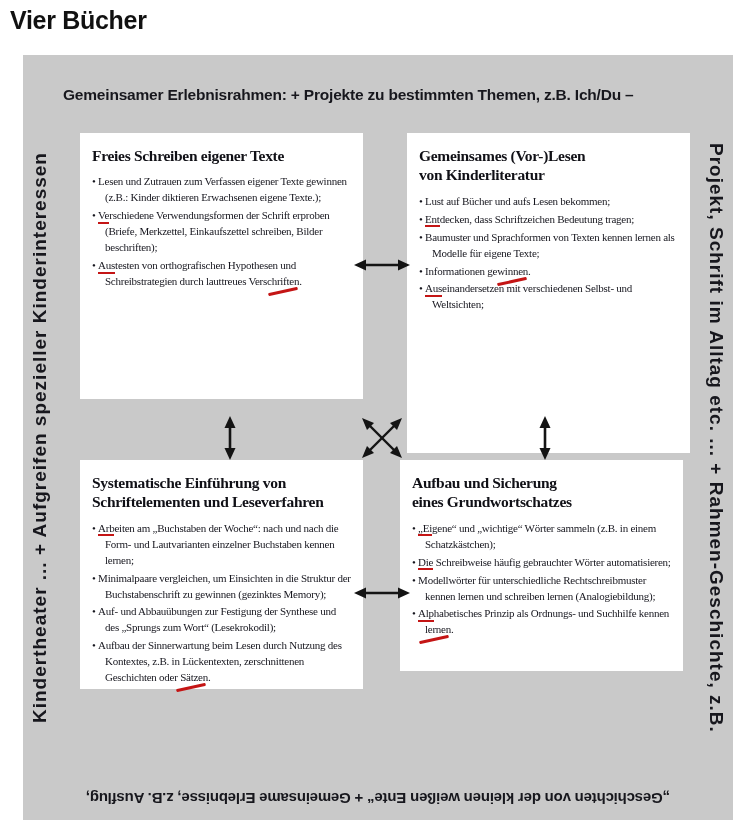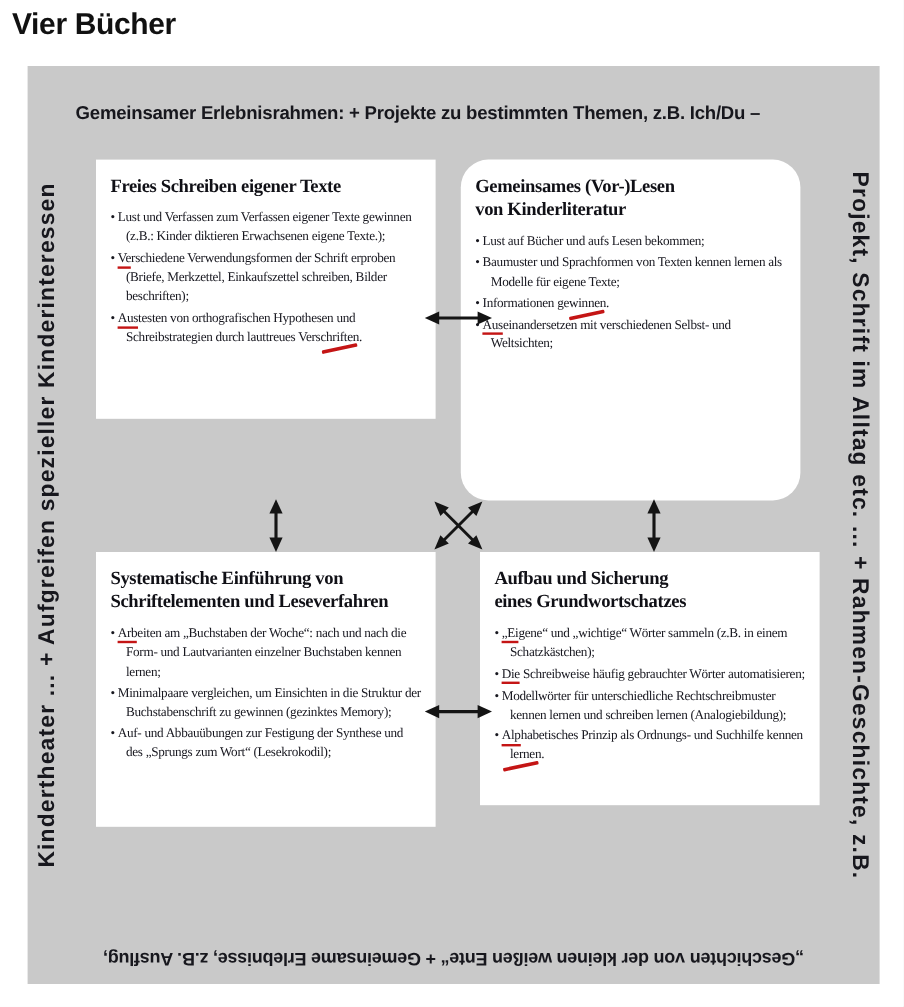--- a/index.html
+++ b/index.html
@@ -35,22 +35,22 @@
     right:0; top:0; width:34px; height:100%;
     display:flex; align-items:center; justify-content:center;
     writing-mode:vertical-rl;
     font-size:19px; letter-spacing:1px;
   }
   .pillar {
     position:absolute; background:var(--box-bg,#ffffff);
     padding:13px 12px 10px 12px; box-sizing:border-box;
     font-family:"Liberation Serif", serif;
   }
-  .pillar.tl { left:57px;  top:78px;  width:283px; height:216px; }
-  .pillar.tr { left:361px; top:78px;  width:283px; height:284px;border-radius:23px; }
+  .pillar.tl { left:57px;  top:78px;  width:283px; height:266px; }
+  .pillar.tr { left:384px; top:78px;  width:283px; height:320px; }
   .pillar.bl { left:57px;  top:405px; width:283px; height:229px; }
   .pillar.br { left:377px; top:405px; width:283px; height:211px; }
   .pillar h3 {
     margin:0 0 9px 0; font-size:15.5px; font-weight:bold; letter-spacing:-0.3px;
     line-height:1.25; white-space:pre-line; color:#101016;
   }
   .bullets { list-style:none; margin:0; padding:0; }
   .bullets li {
     font-size:11px; line-height:1.45; letter-spacing:-0.25px; color:#17171f;
     padding-left:13px; text-indent:-13px; margin-bottom:2px;
@@ -81,44 +81,46 @@
   <div class="frame">
 
     <div class="frame-label label-top">Gemeinsamer Erlebnisrahmen: + Projekte zu bestimmten Themen, z.B. Ich/Du –</div>
     <div class="frame-label label-left">Kindertheater ... + Aufgreifen spezieller Kinderinteressen</div>
     <div class="frame-label label-right">Projekt, Schrift im Alltag  etc. ... + Rahmen-Geschichte, z.B.</div>
     <div class="frame-label label-bottom">„Geschichten von der kleinen weißen Ente“ + Gemeinsame Erlebnisse, z.B. Ausflug,</div>
 
     <div class="pillar tl">
       <h3>Freies Schreiben eigener Texte</h3>
       <ul class="bullets">
-          <li>Lust und Verfassen zum Verfassen eigener Texte gewinnen (z.B.: Kinder diktieren Erwachsenen eigene Texte.);</li>
+          <li>Lesen und Zutrauen zum Verfassen eigener Texte gewinnen (z.B.: Kinder diktieren Erwachsenen eigene Texte.);</li>
           <li><span class="red-underline">Ve</span>rschiedene Verwendungsformen der Schrift erproben (Briefe, Merkzettel, Einkaufszettel schreiben, Bilder beschriften);</li>
           <li><span class="red-underline">Aus</span>testen von orthografischen Hypothesen und Schreibstrategien durch lauttreues Verschriften.<span class="red-endmark"></span></li>
         </ul>
     </div>
 
     <div class="pillar tr">
       <h3>Gemeinsames (Vor-)Lesen
 von Kinderliteratur</h3>
       <ul class="bullets">
           <li>Lust auf Bücher und aufs Lesen bekommen;</li>
+          <li><span class="red-underline">Ent</span>decken, dass Schriftzeichen Bedeutung tragen;</li>
           <li>Baumuster und Sprachformen von Texten kennen lernen als Modelle für eigene Texte;</li>
           <li>Informationen gewinnen.<span class="red-endmark"></span></li>
           <li><span class="red-underline">Aus</span>einandersetzen mit verschiedenen Selbst- und Weltsichten;</li>
         </ul>
     </div>
 
     <div class="pillar bl">
       <h3>Systematische Einführung von
 Schriftelementen und Leseverfahren</h3>
       <ul class="bullets">
           <li><span class="red-underline">Arb</span>eiten am „Buchstaben der Woche“: nach und nach die Form- und Lautvarianten einzelner Buchstaben kennen lernen;</li>
           <li>Minimalpaare vergleichen, um Einsichten in die Struktur der Buchstabenschrift zu gewinnen (gezinktes Memory);</li>
           <li>Auf- und Abbauübungen zur Festigung der Synthese und des „Sprungs zum Wort“ (Lesekrokodil);</li>
+          <li>Aufbau der Sinnerwartung beim Lesen durch Nutzung des Kontextes, z.B. in Lückentexten, zerschnittenen Geschichten oder Sätzen.<span class="red-endmark"></span></li>
         </ul>
     </div>
 
     <div class="pillar br">
       <h3>Aufbau und Sicherung
 eines Grundwortschatzes</h3>
       <ul class="bullets">
           <li><span class="red-underline">„Ei</span>gene“ und „wichtige“ Wörter sammeln (z.B. in einem Schatzkästchen);</li>
           <li><span class="red-underline">Die</span> Schreibweise häufig gebrauchter Wörter automatisieren;</li>
           <li>Modellwörter für unterschiedliche Rechtschreibmuster kennen lernen und schreiben lernen (Analogiebildung);</li>

